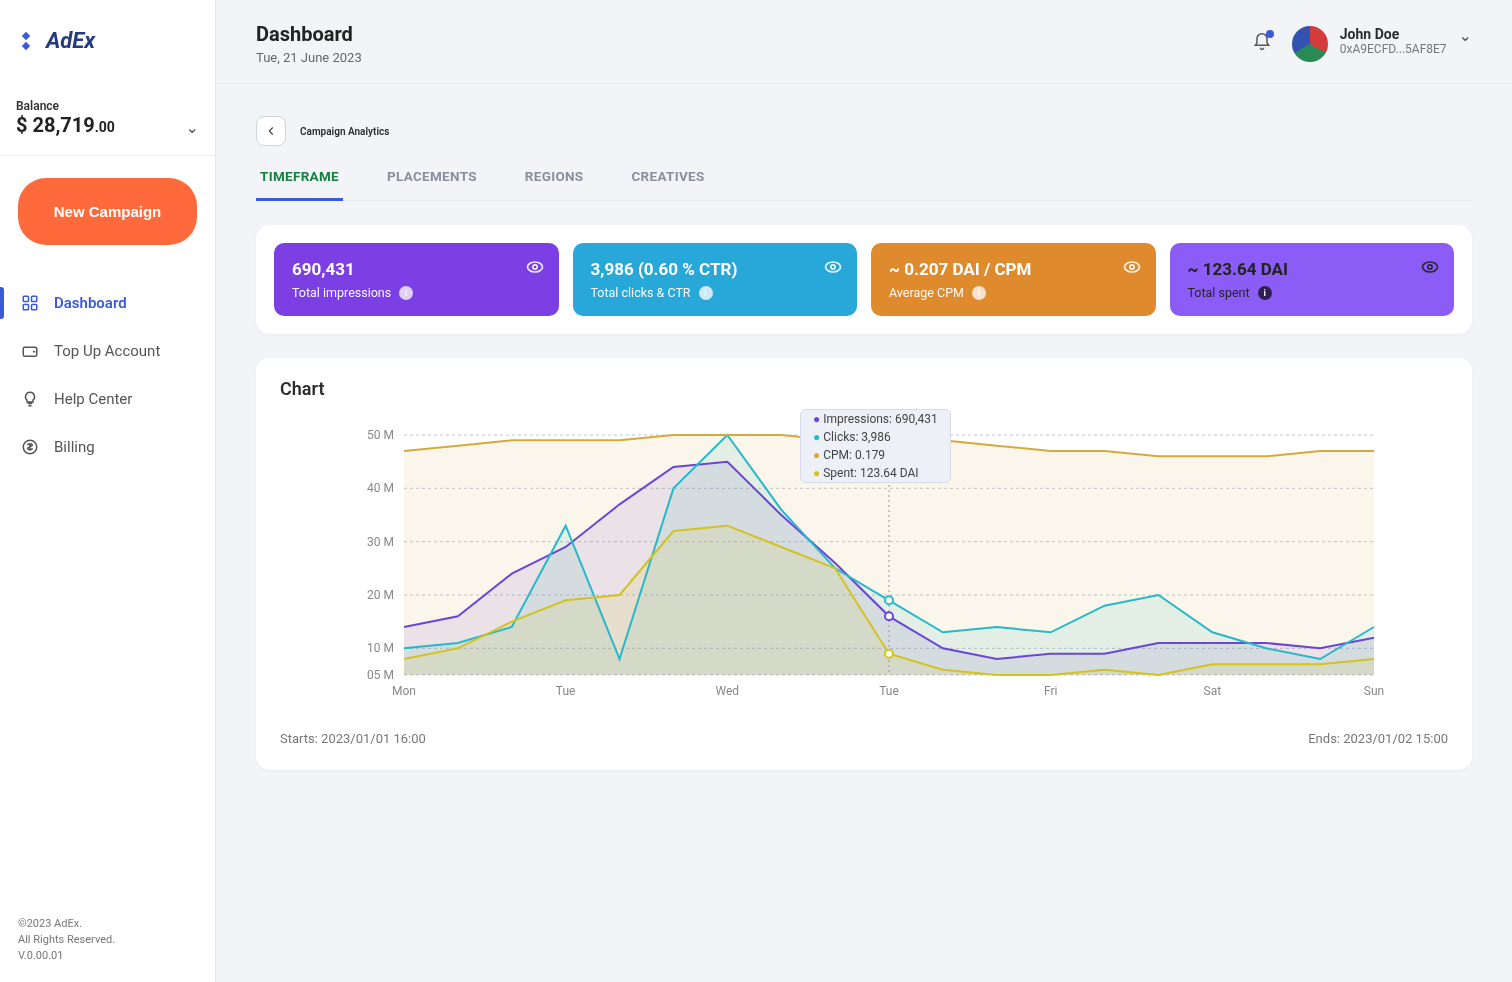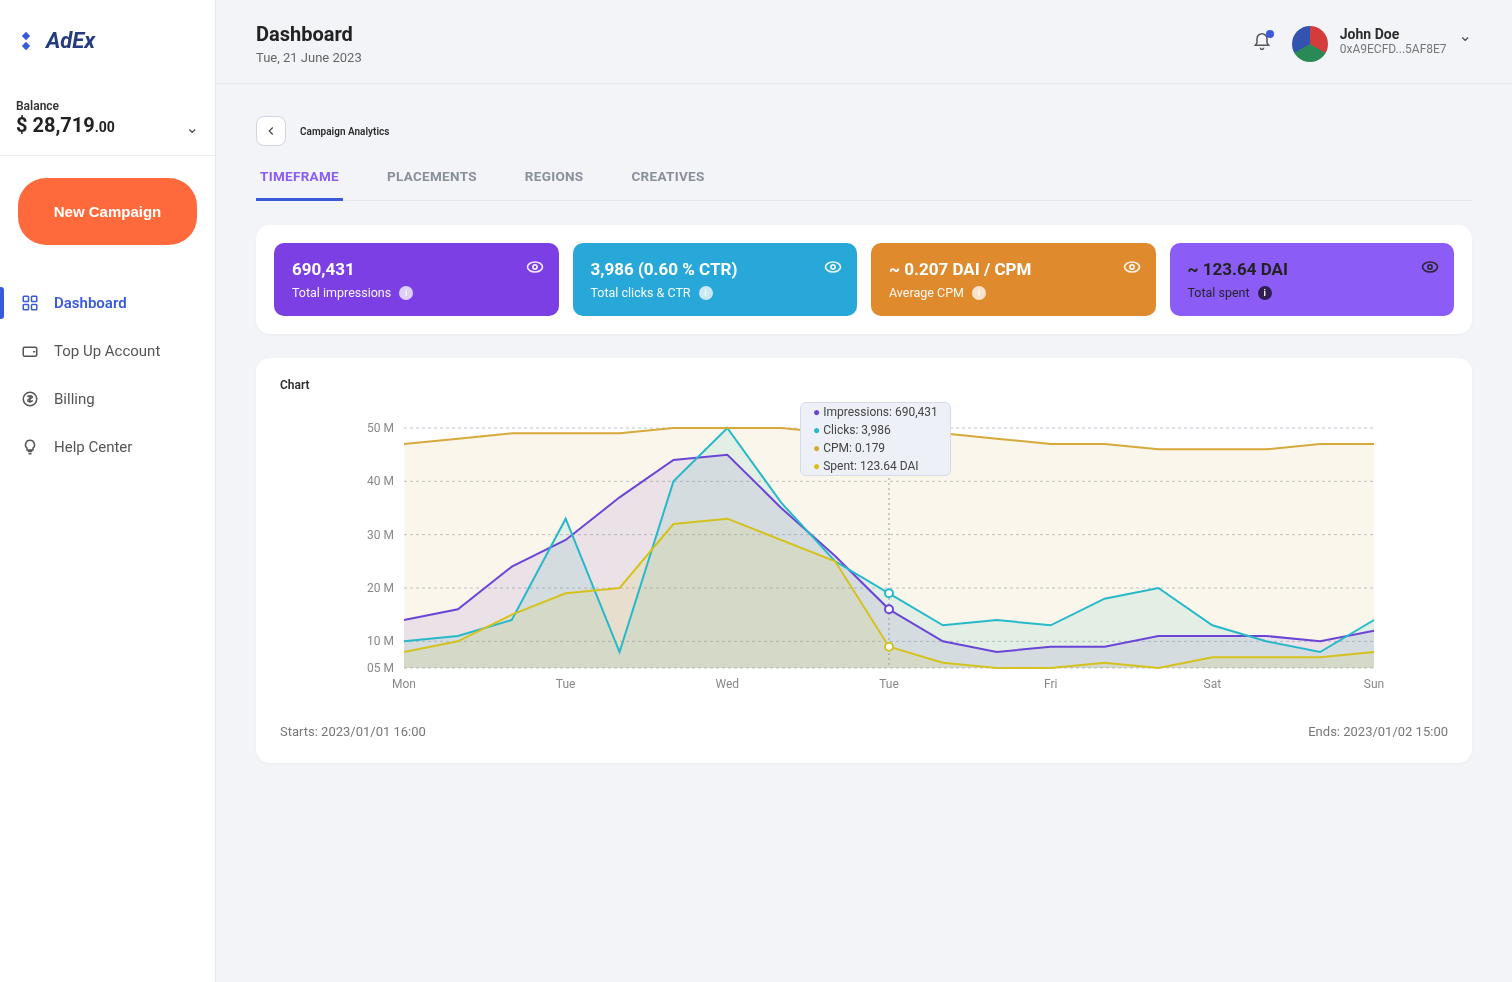--- a/index.html
+++ b/index.html
@@ -33,36 +33,36 @@
 .user-name { font-size:14px; font-weight:700; }
 .user-addr { font-size:12px; color:#777; }
 
 .content { padding:18px 40px 30px 40px; overflow:auto; }
 .back-row { display:flex; align-items:center; gap:14px; margin:14px 0 22px 0; }
 .back-btn { width:30px; height:30px; border:1px solid #cfd4e0; border-radius:8px; background:#fff; display:flex; align-items:center; justify-content:center; cursor:pointer; color:#444; }
 .back-label { font-size:10px; font-weight:600; }
 
 .tabs { display:flex; gap:40px; border-bottom:1px solid #e5e8ee; margin-bottom:24px; }
 .tab { padding:0 4px 14px 4px; font-size:13.5px; font-weight:700; letter-spacing:.3px; color:#8a8f9c; cursor:pointer; }
-.tab.active { color:#8b5cf6; border-bottom:3px solid #3a5bd9; margin-bottom:-1px; }
+.tab.active { color:#15803d; border-bottom:3px solid #3a5bd9; margin-bottom:-1px; }
 
 .stats-card { background:#fff; border-radius:14px; padding:18px; display:flex; gap:14px; margin-bottom:24px; box-shadow:0 1px 3px rgba(0,0,0,.04); }
 .stat { flex:1; border-radius:10px; padding:16px 18px; color:#fff; position:relative; min-height:62px; }
 .stat-val { font-size:17px; font-weight:700; }
 .stat-lab { font-size:12.5px; margin-top:6px; opacity:.95; display:flex; align-items:center; gap:8px; }
 .stat .eye { position:absolute; right:14px; top:14px; opacity:.9; }
 .info-dot { width:14px; height:14px; border-radius:50%; background:rgba(255,255,255,.8); color:inherit; display:inline-flex; align-items:center; justify-content:center; font-size:9px; font-weight:700; }
 .stat.purple { background:#7b3fe4; }
 .stat.blue { background:#27a8d9; }
 .stat.orange { background:#e08a2e; }
 .stat.yellow { background:#8b5cf6; color:#222; }
 .stat.yellow .info-dot { background:rgba(0,0,0,.7); color:#fff; }
 
 .chart-card { background:#fff; border-radius:14px; padding:20px 24px 24px 24px; box-shadow:0 1px 3px rgba(0,0,0,.04); }
-.chart-title { font-size:12px; font-weight:600; margin-bottom:6px; }
+.chart-title { font-size:18px; font-weight:600; margin-bottom:6px; }
 .chart-wrap { position:relative; }
 .tooltip { position:absolute; left:520px; top:4px; background:#eef0f7; border:1px solid #d7dbe8; border-radius:6px; padding:0 12px; font-size:12px; color:#444; line-height:1.5; }
 .tt-row::before { content:"● "; }
 .tt-imp::before { color:#6b46d6; }
 .tt-clk::before { color:#27b8c9; }
 .tt-cpm::before { color:#d6a93b; }
 .tt-spent::before { color:#d4c21e; }
 .chart-foot { display:flex; justify-content:space-between; margin-top:16px; font-size:13px; color:#777; }
 svg.chart { width:100%; height:310px; display:block; }
 .grid-line { stroke:#bfc4d2; stroke-width:1; stroke-dasharray:3 3; }
@@ -122,35 +122,40 @@
             <svg width="18" height="18" viewBox="0 0 24 24" fill="none" stroke="currentColor" stroke-width="2">
               <rect x="3" y="7" width="18" height="12" rx="2"></rect>
               <path d="M16 13h3"></path>
             </svg>
           </span>
           <span>Top Up Account</span>
         </div>
         <div class="nav-item">
           <span class="nav-icon">
             <svg width="18" height="18" viewBox="0 0 24 24" fill="none" stroke="currentColor" stroke-width="2">
+              <path d="M9 18h6M10 21h4M12 3a6 6 0 0 0-4 10.5V16h8v-2.5A6 6 0 0 0 12 3z"></path>
+            </svg>
+          </span>
+          <span>Help Center</span>
+        </div>
+        <div class="nav-item">
+          <span class="nav-icon">
+            <svg width="18" height="18" viewBox="0 0 24 24" fill="none" stroke="currentColor" stroke-width="2">
               <circle cx="12" cy="12" r="9"></circle>
               <path d="M12 7v10M9 9.5c0-1 1-2 3-2s3 1 3 2-1 1.5-3 2-3 1-3 2 1 2 3 2 3-1 3-2"></path>
             </svg>
           </span>
           <span>Billing</span>
         </div>
-        <div class="nav-item">
-          <span class="nav-icon">
-            <svg width="18" height="18" viewBox="0 0 24 24" fill="none" stroke="currentColor" stroke-width="2">
-              <path d="M9 18h6M10 21h4M12 3a6 6 0 0 0-4 10.5V16h8v-2.5A6 6 0 0 0 12 3z"></path>
-            </svg>
-          </span>
-          <span>Help Center</span>
-        </div>
       </nav>
+    <div class="footer">
+      <div>©2023 AdEx.</div>
+      <div>All Rights Reserved.</div>
+      <div>V.0.00.01</div>
+    </div>
   </aside>
 
   <main class="main">
     <div class="topbar">
       <div>
         <div class="page-title">Dashboard</div>
         <div class="page-date">Tue, 21 June 2023</div>
       </div>
       <div class="topbar-right">
         <div class="bell-wrap">

